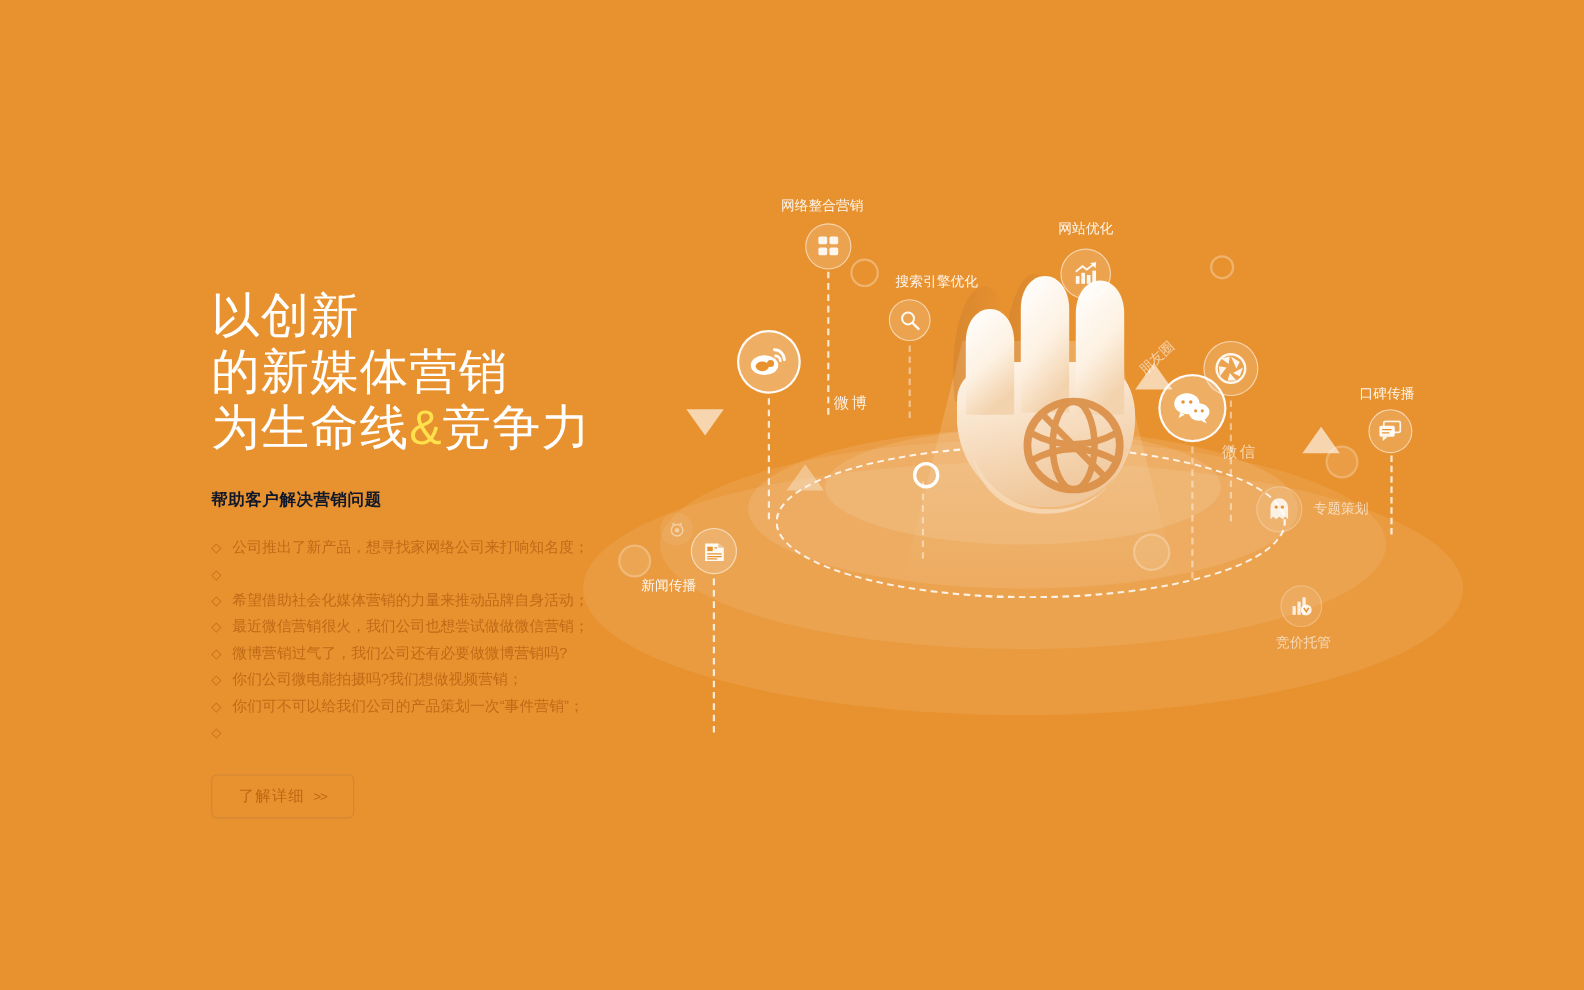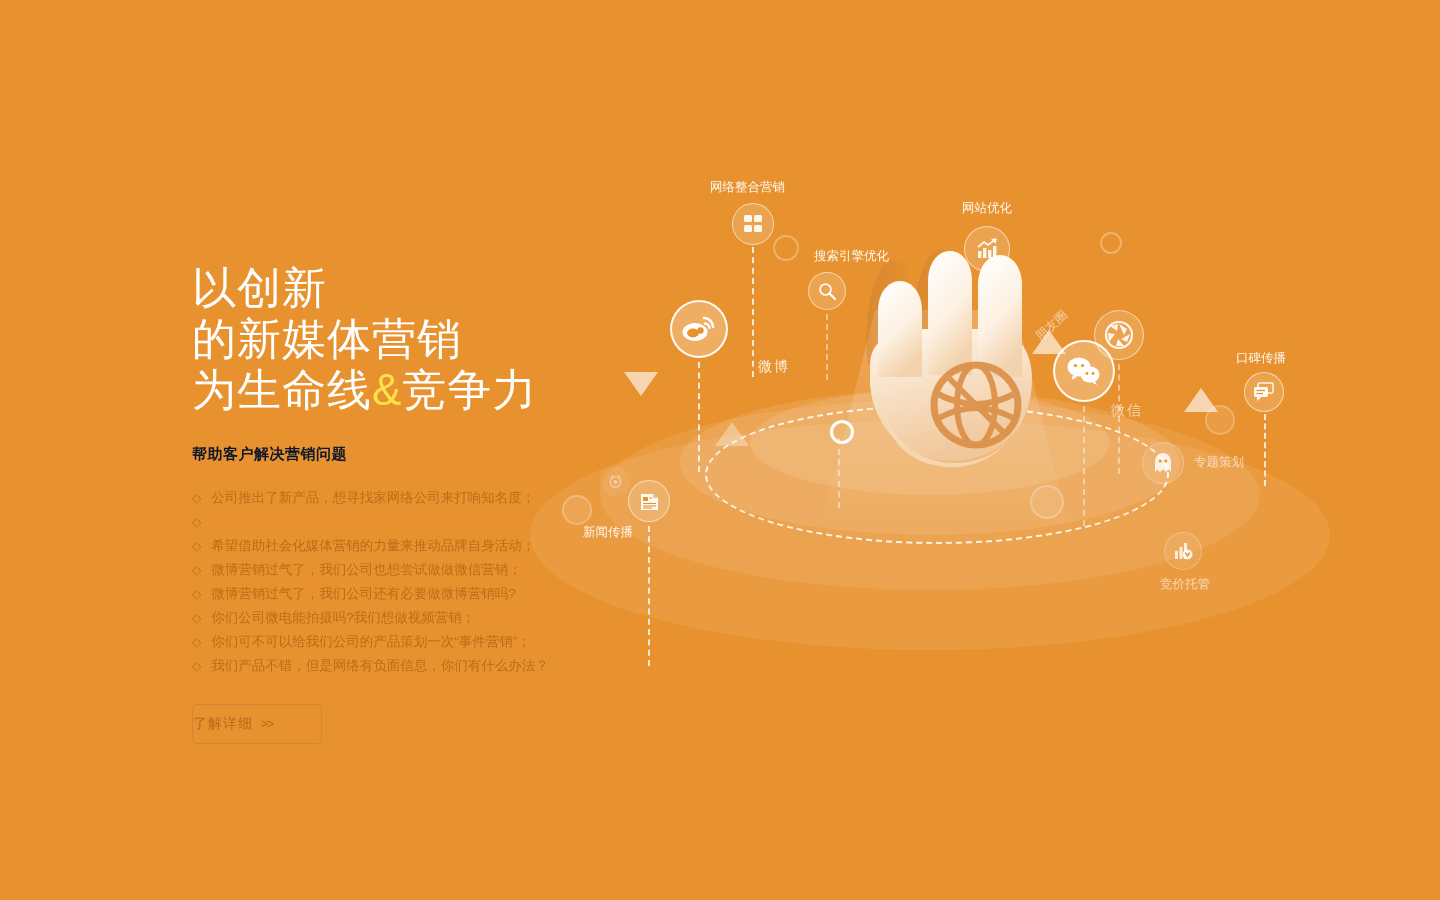--- a/index.html
+++ b/index.html
@@ -27,21 +27,21 @@
   .bullet{
     display:flex;align-items:flex-start;gap:10px;
     color:#bf6a17;font-size:13.5px;line-height:24px;margin-bottom:0px;
     height:24px;
   }
   .bullet .dia{font-size:12px;line-height:24px;opacity:.95;}
   .btn{
     margin-top:26px;width:128px;height:38px;
     border:1px solid #d08636;border-radius:5px;
     color:#bb6714;font-size:14px;letter-spacing:1px;
-    display:flex;align-items:center;gap:8px;
+    display:flex;align-items:center;justify-content:center;gap:8px;
     background:transparent;cursor:pointer;
   }
   .btn .chev{font-size:12px;letter-spacing:-1px;}
 
   
   .art{position:absolute;left:520px;top:60px;width:920px;height:720px;}
 
   .ring{
     position:absolute;border-radius:50%;
     background:rgba(255,255,255,.10);
@@ -116,37 +116,36 @@
         </div>
       <div class="bullet">
           <span class="dia">◇</span>
         </div>
       <div class="bullet">
           <span class="dia">◇</span>
           <span>希望借助社会化媒体营销的力量来推动品牌自身活动；</span>
         </div>
       <div class="bullet">
           <span class="dia">◇</span>
-          <span>微博营销过气了，我们公司也想尝试做做微信营销；</span>
+          <span>最近微信营销很火，我们公司也想尝试做做微信营销；</span>
         </div>
       <div class="bullet">
           <span class="dia">◇</span>
           <span>微博营销过气了，我们公司还有必要做微博营销吗?</span>
         </div>
       <div class="bullet">
           <span class="dia">◇</span>
           <span>你们公司微电能拍摄吗?我们想做视频营销；</span>
         </div>
       <div class="bullet">
           <span class="dia">◇</span>
           <span>你们可不可以给我们公司的产品策划一次“事件营销”；</span>
         </div>
       <div class="bullet">
           <span class="dia">◇</span>
-          <span>我们产品不错，但是网络有负面信息，你们有什么办法？</span>
         </div>
     </div>
 
     <div class="btn">
       <span>了解详细</span>
       <span class="chev">&gt;&gt;</span>
     </div>
   </div>
 
   <div class="art">

